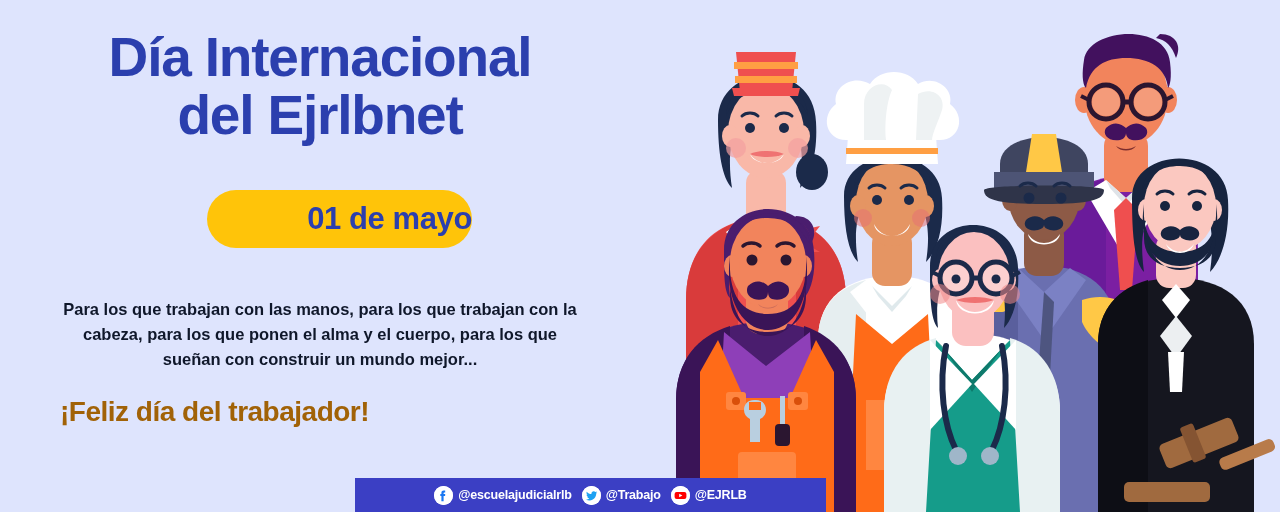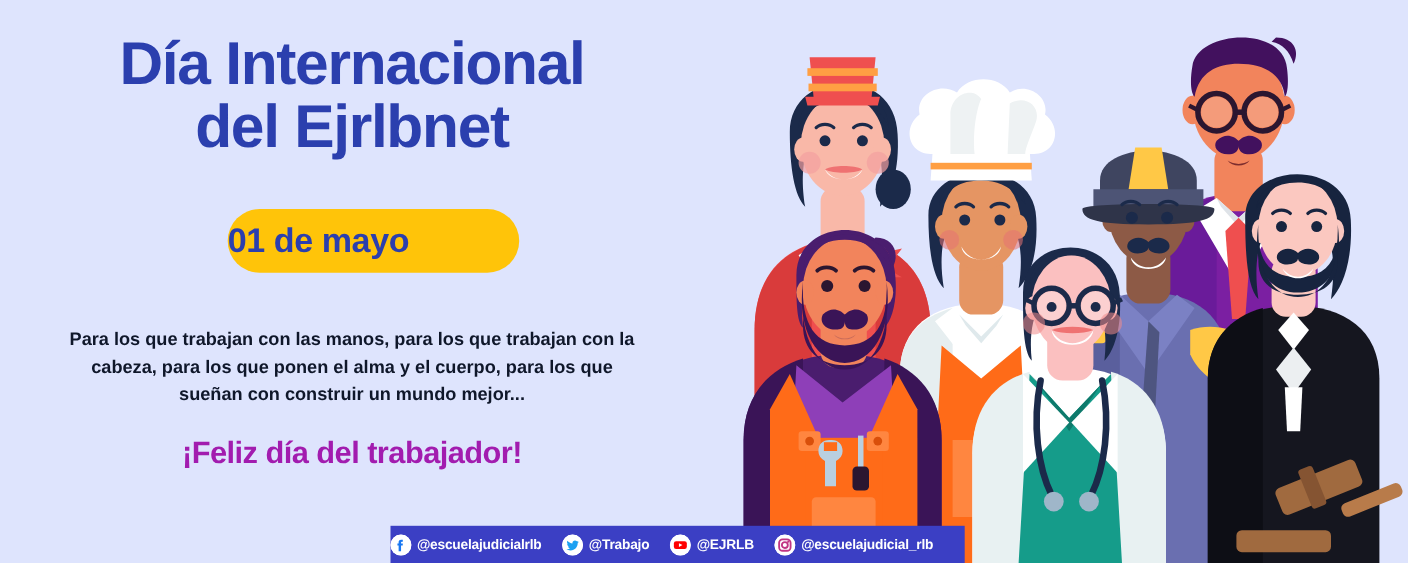--- a/index.html
+++ b/index.html
@@ -15,38 +15,38 @@
   .title{
     position:absolute;left:0;top:28px;width:640px;
     text-align:center;color:#2b3fae;
     font-size:55px;line-height:58px;font-weight:bold;letter-spacing:-1.2px;
   }
   .title .l2{display:block;}
   .badge{
     position:absolute;left:207px;top:190px;width:265px;height:58px;
     background:#ffc409;color:#2b3fae;
     font-size:31px;font-weight:bold;letter-spacing:-0.4px;
-    display:flex;align-items:center;justify-content:flex-start;border-radius:29px;
+    display:flex;align-items:center;justify-content:flex-end;border-radius:29px;
   }
   .para{
     position:absolute;left:60px;top:280px;width:520px;
     text-align:center;color:#0f172a;
     font-size:16.5px;line-height:25px;font-weight:bold;
   }
   .tagline{
     position:absolute;left:60px;top:396px;width:520px;
-    text-align:center;color:#a21caf;
+    text-align:left;color:#a16207;
     font-size:28px;font-weight:bold;letter-spacing:-0.5px;
   }
 
   
   .socialbar{
-    position:absolute;left:355px;top:478px;width:522px;height:34px;
-    background:#3b3fc4;display:flex;align-items:center;
-    gap:19px;z-index:90;
+    position:absolute;left:355px;top:478px;width:471px;height:34px;
+    background:#3b3fc4;display:flex;align-items:center;justify-content:center;
+    gap:10px;z-index:90;
   }
   .social{display:flex;align-items:center;gap:5px;}
   .sicon{
     width:19px;height:19px;border-radius:50%;background:#ffffff;
     display:flex;align-items:center;justify-content:center;flex:0 0 auto;
   }
   .shandle{color:#ffffff;font-size:12.5px;font-weight:bold;letter-spacing:-0.2px;white-space:nowrap;}
 
   
   .art{position:absolute;left:620px;top:0;width:660px;height:512px;z-index:10;}
@@ -372,27 +372,16 @@
       <span class="sicon">
         <svg width="19" height="19" viewBox="0 0 19 19">
             <circle cx="9.5" cy="9.5" r="9.5" fill="#fff"></circle>
             <rect x="3.6" y="6" width="11.8" height="7" rx="2" fill="#ff0000"></rect>
             <path d="M8.2 7.8l3.2 1.7-3.2 1.7z" fill="#fff"></path>
           </svg>
       </span>
       <span class="shandle">@EJRLB</span>
     </div>
 
-    <div class="social">
-      <span class="sicon">
-        <svg width="19" height="19" viewBox="0 0 19 19">
-            <circle cx="9.5" cy="9.5" r="9.5" fill="#fff"></circle>
-            <rect x="4.3" y="4.3" width="10.4" height="10.4" rx="3.2" fill="none" stroke="#c13584" stroke-width="1.7"></rect>
-            <circle cx="9.5" cy="9.5" r="2.7" fill="none" stroke="#c13584" stroke-width="1.7"></circle>
-            <circle cx="12.6" cy="6.4" r="1" fill="#c13584"></circle>
-          </svg>
-      </span>
-      <span class="shandle">@escuelajudicial_rlb</span>
-    </div>
 
   </div>
 
 </div>
 
 </body></html>

